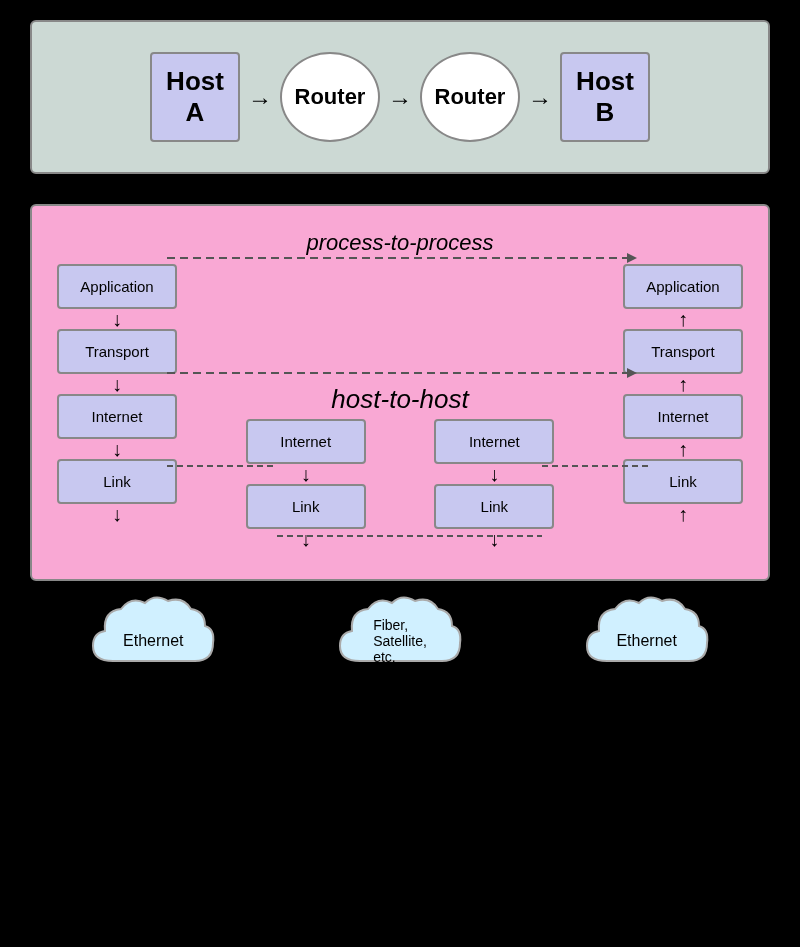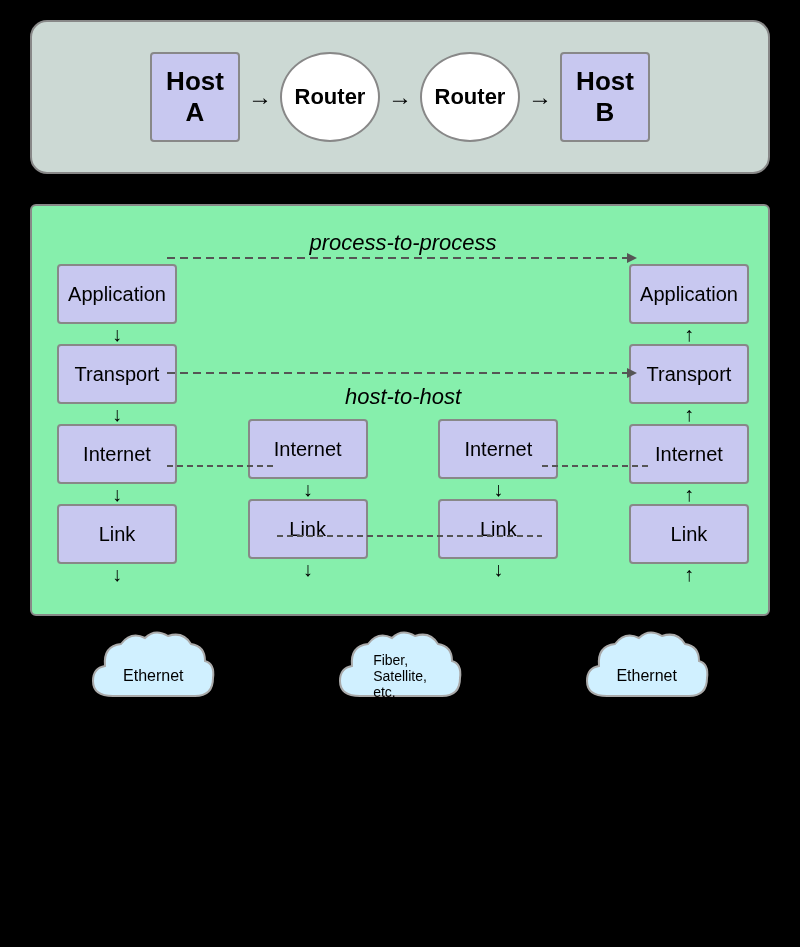--- a/index.html
+++ b/index.html
@@ -12,21 +12,21 @@
       flex-direction: column;
       align-items: center;
       padding: 20px;
       gap: 30px;
     }
 
     
     .top-diagram {
       background: #ccd9d4;
       border: 2px solid #888;
-      border-radius: 17px;
+      border-radius: 6px;
       width: 740px;
       padding: 30px 20px;
       display: flex;
       align-items: center;
       justify-content: center;
       gap: 0;
     }
 
     .host-box {
       background: #c8c8f0;
@@ -59,38 +59,38 @@
     .arrow-right {
       display: flex;
       align-items: center;
       font-size: 24px;
       color: #000;
       padding: 0 8px;
     }
 
     
     .bottom-diagram {
-      background: #86efac;
+      background: #f9a8d4;
       border: 2px solid #888;
       border-radius: 6px;
       width: 740px;
-      padding: 20px 14px 30px 20px;
+      padding: 20px 20px 30px 20px;
       position: relative;
     }
 
     .layer-box {
       background: #c8c8f0;
       border: 2px solid #888;
       border-radius: 4px;
       width: 120px;
-      height: 60px;
-      display: flex;
-      align-items: center;
-      justify-content: center;
-      font-size: 20px;
+      height: 45px;
+      display: flex;
+      align-items: center;
+      justify-content: center;
+      font-size: 15px;
       text-align: center;
     }
 
     .down-arrow {
       font-size: 20px;
       color: #000;
       line-height: 1;
     }
 
     .up-arrow {
@@ -155,21 +155,21 @@
         <div class="layer-box">
           <span>Internet</span>
         </div>
         <div class="down-arrow">↓</div>
         <div class="layer-box">
           <span>Link</span>
         </div>
         <div class="down-arrow">↓</div>
       </div>
 
-      <div style="position:absolute; left:50%; transform:translateX(-50%); top:120px; font-size:22px; font-style:italic; white-space:nowrap;">host-to-host</div>
+      <div style="position:absolute; left:50%; transform:translateX(-50%); top:120px; font-size:26px; font-style:italic; white-space:nowrap;">host-to-host</div>
 
       <div style="display:flex; flex-direction:column; align-items:center; width:130px; gap:0; margin-top:155px;">
         <div class="layer-box">
           <span>Internet</span>
         </div>
         <div style="display:flex; flex-direction:column; align-items:center;">
           <div class="down-arrow">↓</div>
         </div>
         <div class="layer-box">
           <span>Link</span>

